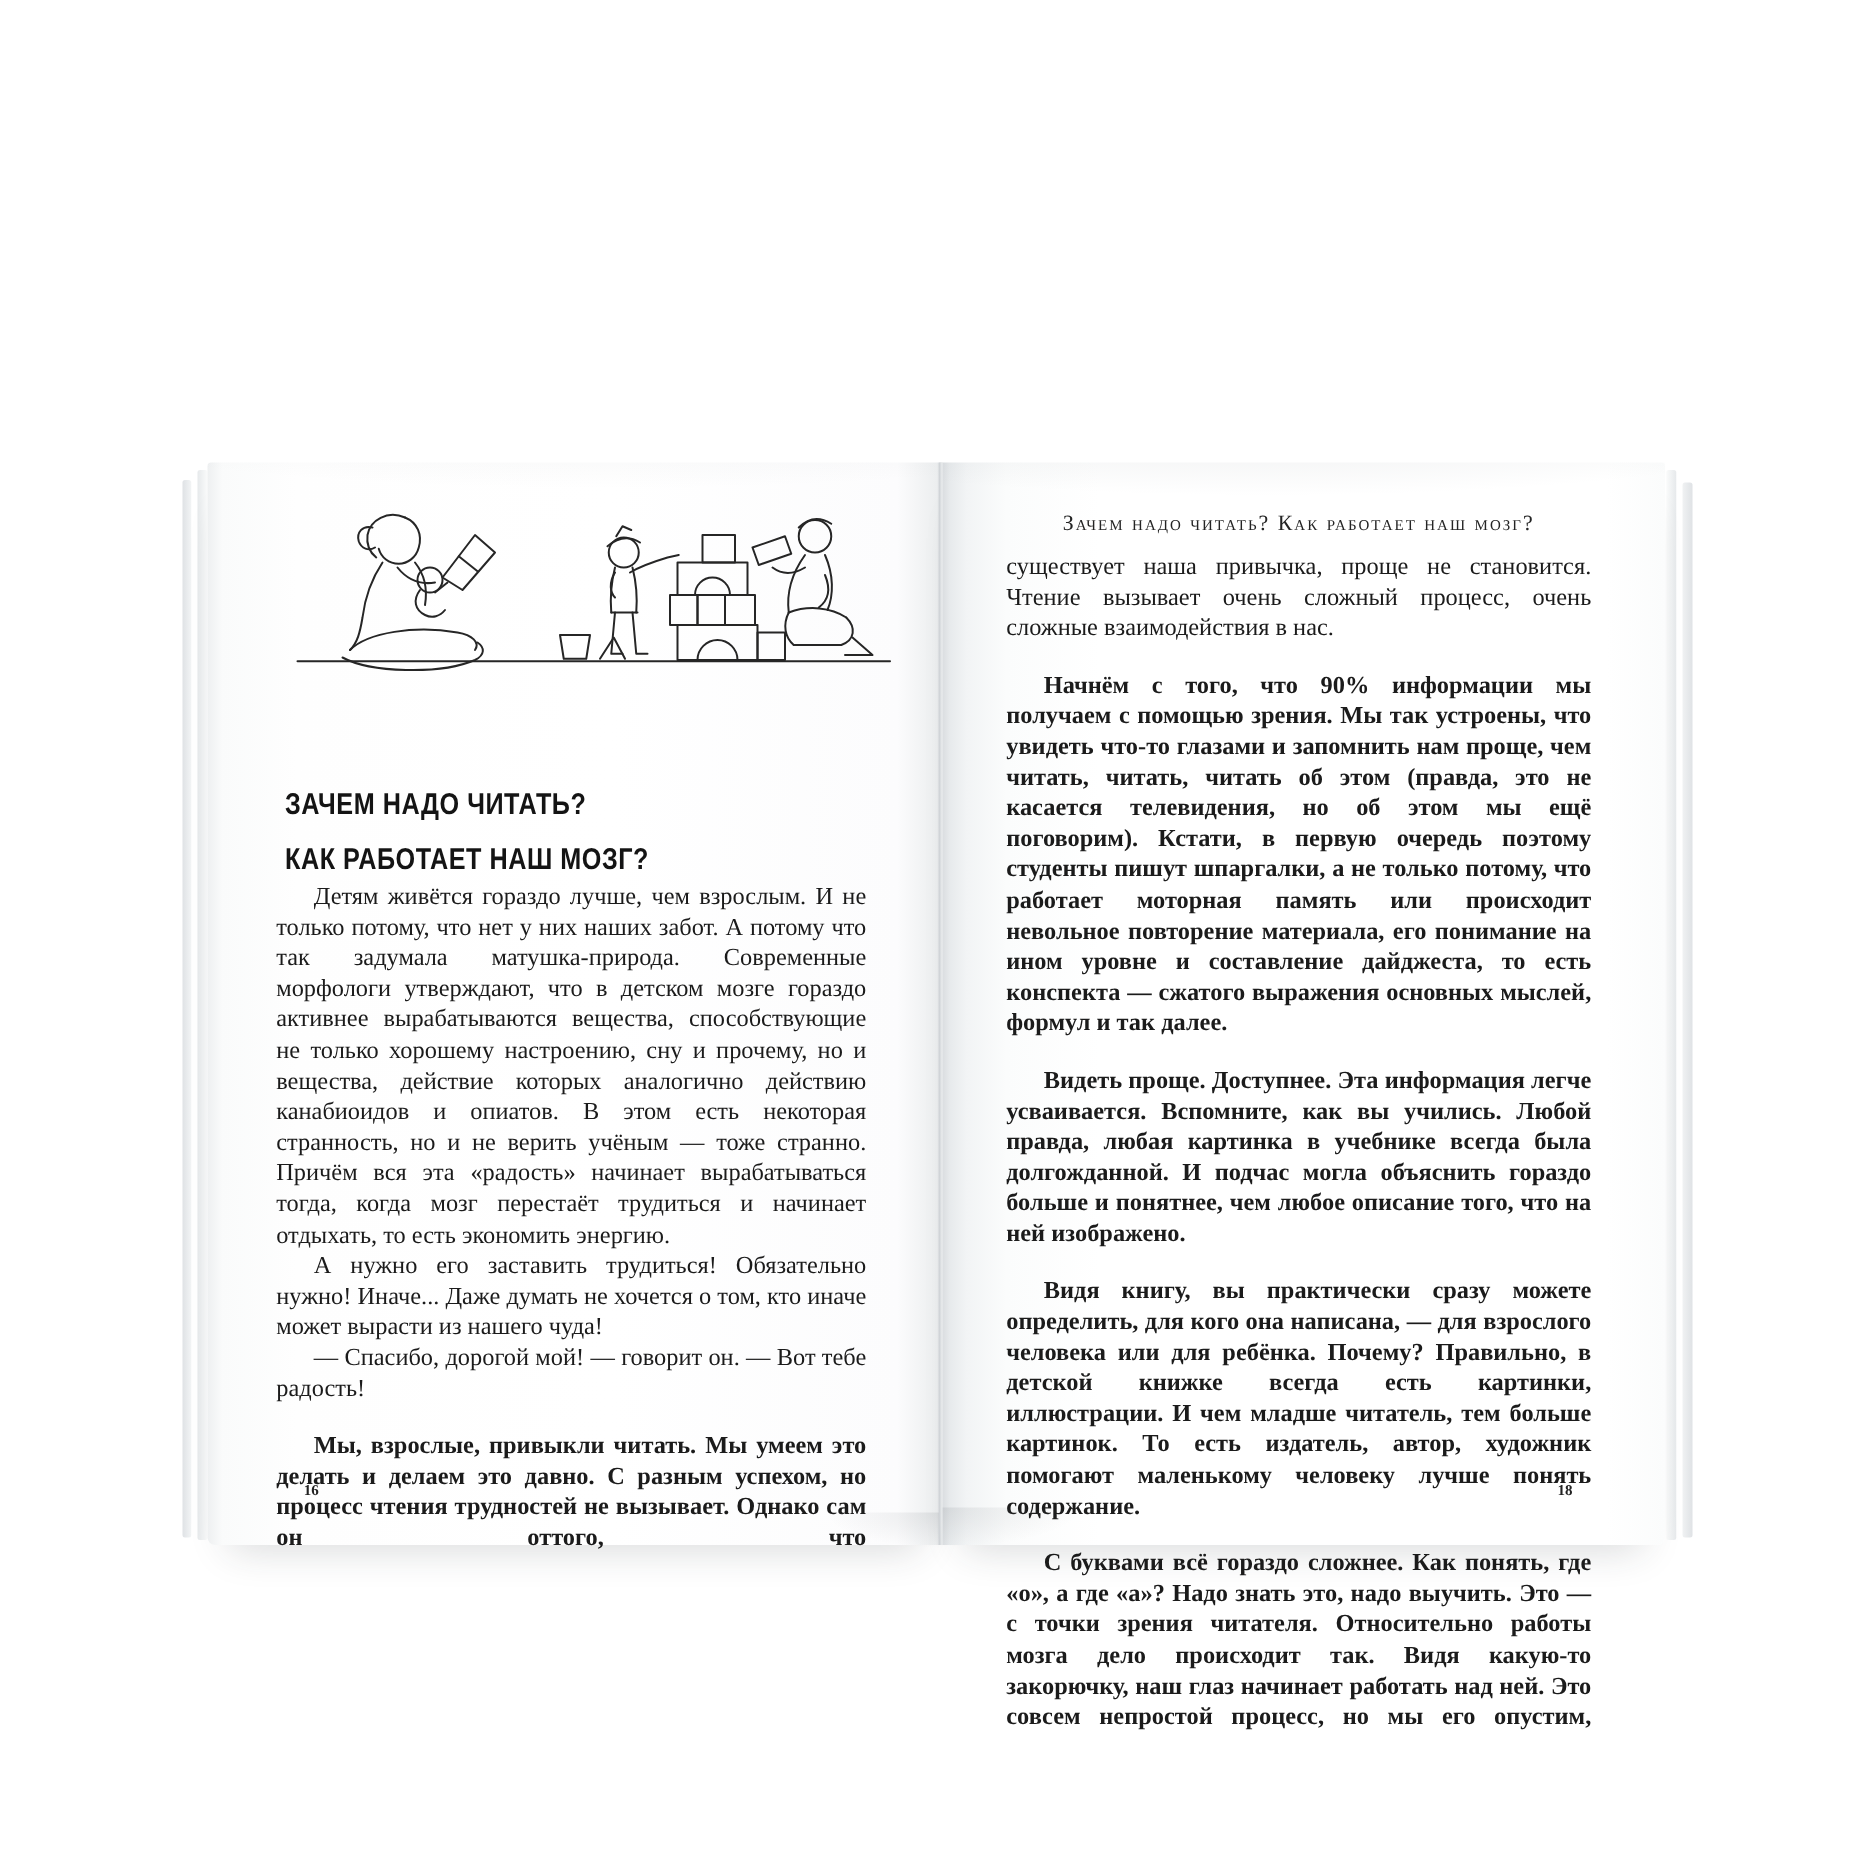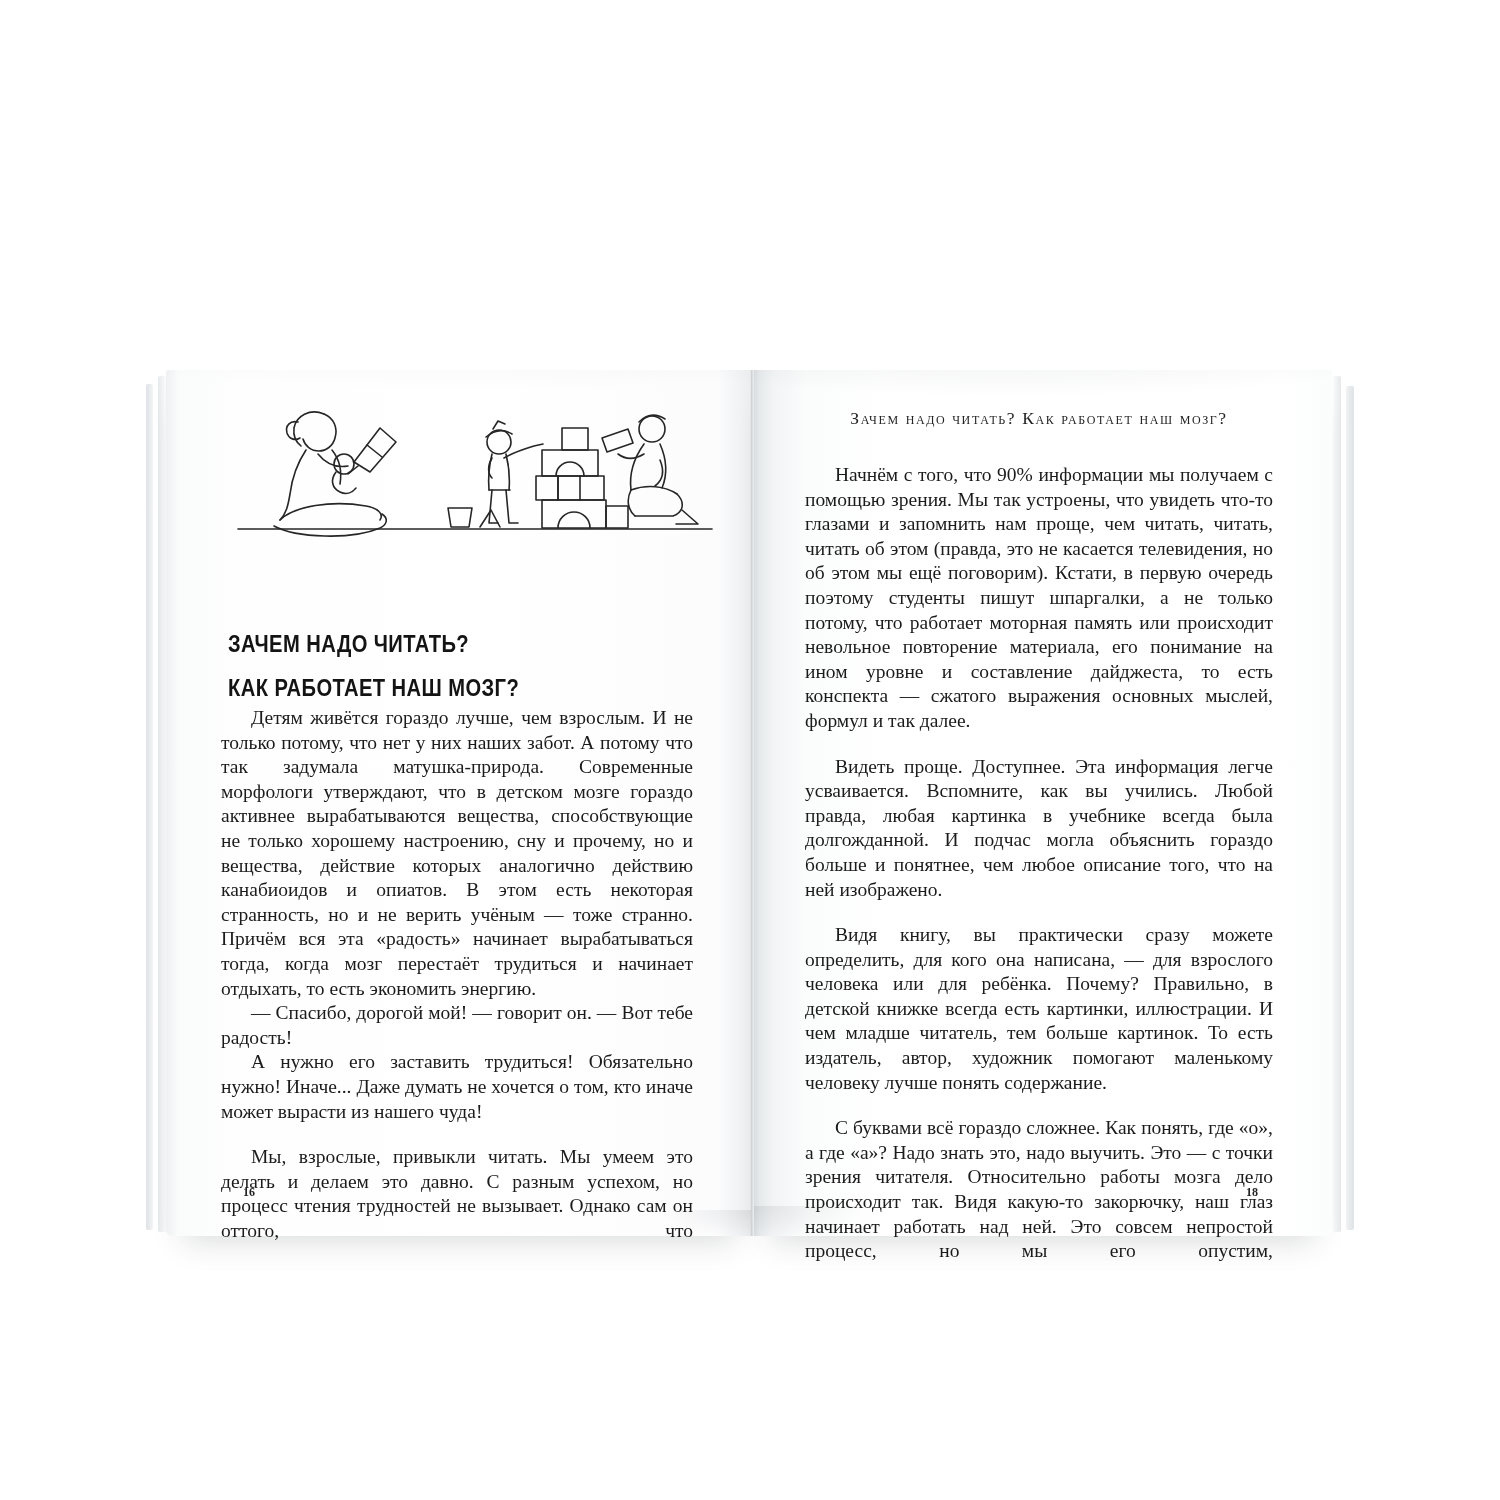--- a/index.html
+++ b/index.html
@@ -59,21 +59,21 @@
   
   .illo{position:absolute;left:70px;top:28px;width:478px;height:158px;}
   .illo svg{width:100%;height:100%;}
   .heading{position:absolute;left:62px;top:252px;width:480px;
     font-family:"Liberation Sans", sans-serif;font-weight:700;color:#141414;
     font-size:24px;line-height:44px;letter-spacing:.5px;}
   .heading .hl{display:block;transform:scaleX(.84);transform-origin:left center;white-space:nowrap;}
   .body-col{position:absolute;text-align:justify;font-size:19.5px;line-height:24.6px;color:#1b1b1b;}
   .body-col p{margin:0;text-indent:30px;}
   .body-col p.noindent{text-indent:0;}
-  .body-col p.gap{margin-top:21px;}
+  .body-col p.gap{margin-top:21px;font-weight:bold;}
   .body-col p.cont{text-align-last:justify;}
   .left-col{left:55px;top:336px;width:472px;}
   .right-col{left:52px;top:72px;width:468px;}
   .runhead{
     position:absolute;left:52px;top:38px;width:468px;text-align:center;
     font-variant:small-caps;font-size:17.5px;letter-spacing:1.6px;color:#242424;
   }
   .pnum{position:absolute;bottom:36px;font-size:12px;font-weight:600;color:#222;}
   .pnum.p16{left:77px;}
   .pnum.p17{right:74px;}
@@ -148,32 +148,33 @@
       </svg>
     </div>
 
     <div class="heading">
       <span class="hl">ЗАЧЕМ НАДО ЧИТАТЬ?</span>
       <span class="hl">КАК РАБОТАЕТ НАШ МОЗГ?</span>
     </div>
 
     <div class="body-col left-col">
       <p>Детям живётся гораздо лучше, чем взрослым. И не только потому, что нет у них наших забот. А потому что так задумала матушка-природа. Современные морфологи утверждают, что в детском мозге гораздо активнее вырабатываются вещества, способствующие не только хорошему настроению, сну и прочему, но и вещества, действие которых аналогично действию канабиоидов и опиатов. В этом есть некоторая странность, но и не верить учёным — тоже странно. Причём вся эта «радость» начинает вырабатываться тогда, когда мозг перестаёт трудиться и начинает отдыхать, то есть экономить энергию.</p>
+      <p>А нужно его заставить трудиться! Обязательно нужно! Иначе... Даже думать не хочется о том, кто иначе может вырасти из нашего чуда!</p>
       <p>— Спасибо, дорогой мой! — говорит он. — Вот тебе радость!</p>
-      <p>А нужно его заставить трудиться! Обязательно нужно! Иначе... Даже думать не хочется о том, кто иначе может вырасти из нашего чуда!</p>
       <p class="gap cont">Мы, взрослые, привыкли читать. Мы умеем это делать и делаем это давно. С разным успехом, но процесс чтения трудностей не вызывает. Однако сам он оттого, что</p>
     </div>
 
     <div class="pnum p16">16</div>
   </div>
 
   <div class="page right">
     <div class="runhead">Зачем надо читать? Как работает наш мозг?</div>
 
     <div class="body-col right-col">
+      <p class="noindent">существует наша привычка, проще не становится. Чтение вызывает очень сложный процесс, очень сложные взаимодействия в нас.</p>
       <p class="gap">Начнём с того, что 90% информации мы получаем с помощью зрения. Мы так устроены, что увидеть что-то глазами и запомнить нам проще, чем читать, читать, читать об этом (правда, это не касается телевидения, но об этом мы ещё поговорим). Кстати, в первую очередь поэтому студенты пишут шпаргалки, а не только потому, что работает моторная память или происходит невольное повторение материала, его понимание на ином уровне и составление дайджеста, то есть конспекта — сжатого выражения основных мыслей, формул и так далее.</p>
       <p class="gap">Видеть проще. Доступнее. Эта информация легче усваивается. Вспомните, как вы учились. Любой правда, любая картинка в учебнике всегда была долгожданной. И подчас могла объяснить гораздо больше и понятнее, чем любое описание того, что на ней изображено.</p>
       <p class="gap">Видя книгу, вы практически сразу можете определить, для кого она написана, — для взрослого человека или для ребёнка. Почему? Правильно, в детской книжке всегда есть картинки, иллюстрации. И чем младше читатель, тем больше картинок. То есть издатель, автор, художник помогают маленькому человеку лучше понять содержание.</p>
       <p class="gap cont">С буквами всё гораздо сложнее. Как понять, где «о», а где «а»? Надо знать это, надо выучить. Это — с точки зрения читателя. Относительно работы мозга дело происходит так. Видя какую-то закорючку, наш глаз начинает работать над ней. Это совсем непростой процесс, но мы его опустим,</p>
     </div>
 
     <div class="pnum p17">18</div>
   </div>
 
   <div class="spine"></div>

